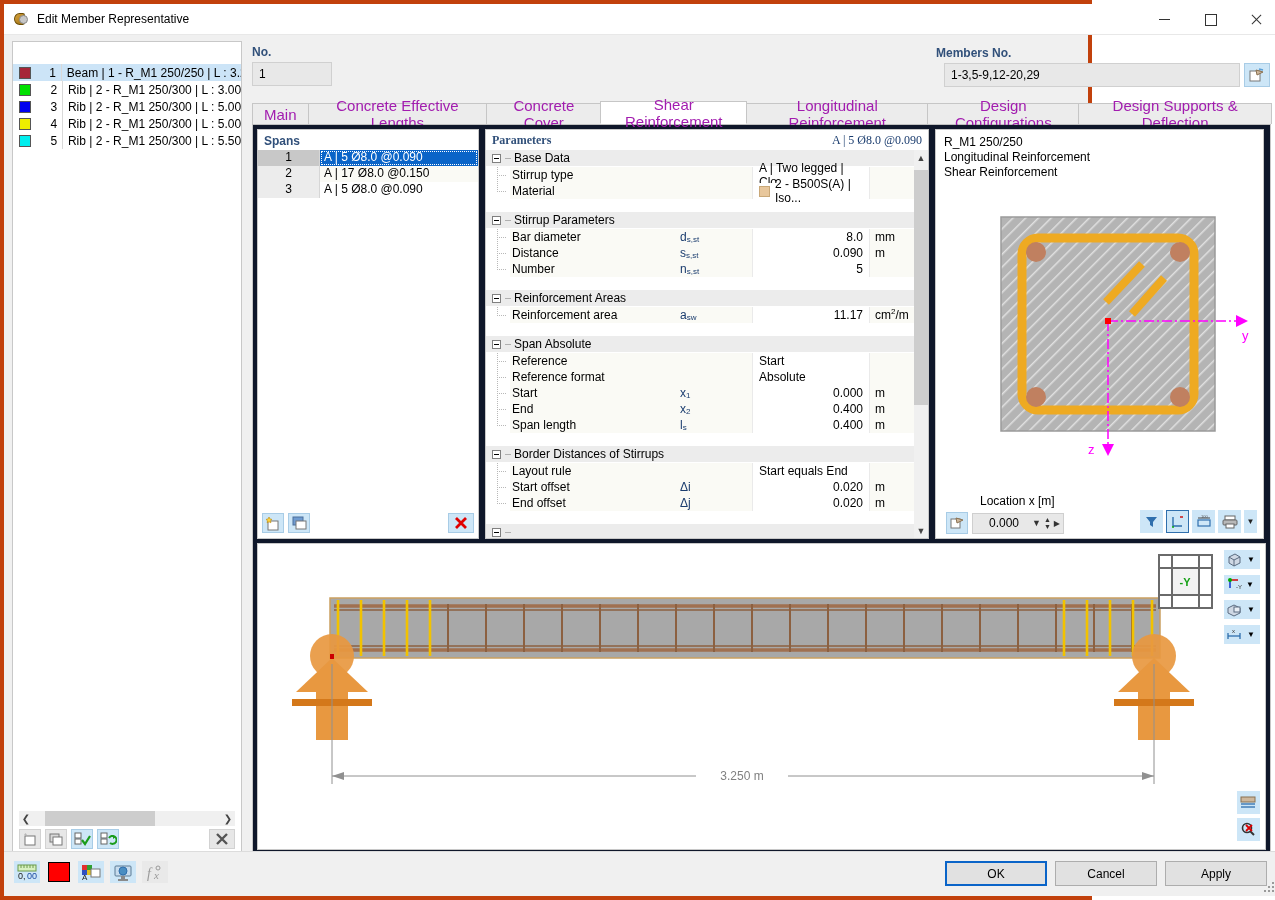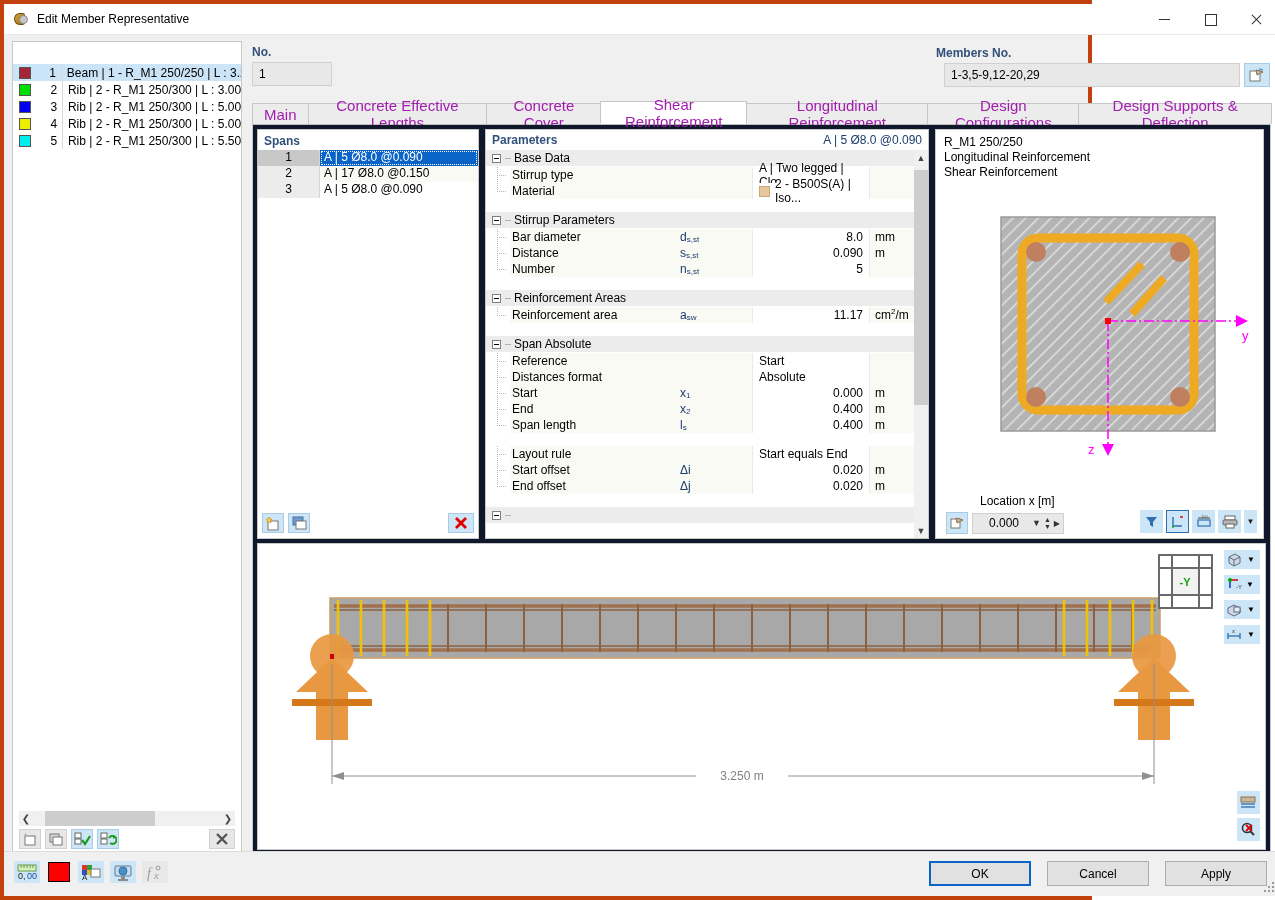--- a/index.html
+++ b/index.html
@@ -148,21 +148,21 @@
     position: absolute; left: 4px; right: 4px; bottom: 4px; height: 22px;
     display: flex; align-items: center; gap: 4px;
   }
 
   .params-panel {
     position: absolute; left: 232px; top: 4px; width: 444px; height: 410px;
     background: #fff; border: 1px solid #c8c8c8;
   }
   .params-head {
     display: flex; justify-content: space-between; align-items: center;
-    padding: 3px 6px 2px 6px; font-size: 12px; font-weight: bold; color: #31507a;
+    padding: 3px 6px 2px 6px; font-size: 12px; font-weight: bold; color: #31507a; font-family: Liberation Serif, serif;
   }
   .params-head .right { font-weight: normal; color: #1a3c6e; }
   .params-body {
     position: absolute; left: 0; top: 20px; right: 14px; bottom: 0;
     overflow: hidden; font-size: 12px;
   }
   .p-group {
     display: flex; align-items: center; height: 17px;
     background: #ececec; border-bottom: 1px solid #fff;
   }
@@ -243,21 +243,21 @@
 
   
   .footer {
     position: absolute; left: 0; bottom: 0; width: 1275px; height: 45px;
     background: #f0f0f0; border-top: 1px solid #dcdcdc;
   }
   .foot-tools { position: absolute; left: 10px; top: 9px; display: flex; gap: 6px; align-items: center; }
   .fbtn { width: 26px; height: 22px; background: #cde6f7; display: flex; align-items: center; justify-content: center; }
   .fbtn.off { background: #e9e9e9; }
   .fbtn.none { background: transparent; }
-  .dlg-btns { position: absolute; right: 12px; top: 9px; display: flex; gap: 16px; }
+  .dlg-btns { position: absolute; right: 12px; top: 9px; display: flex; gap: 8px; }
   .dbtn {
     width: 102px; height: 25px; background: #e1e1e1; border: 1px solid #adadad;
     display: flex; align-items: center; justify-content: center; font-size: 12px;
   }
   .dbtn.default { border: 2px solid #0a64c8; background: #e1e1e1; }
   .grip { position: absolute; right: 3px; bottom: 2px; width: 12px; height: 12px; }
   .grip i { position: absolute; width: 2px; height: 2px; background: #9a9a9a; }
 </style>
 </head>
 <body>
@@ -512,21 +512,21 @@
         </div>
         <div class="p-row">
           <span class="tree"></span>
           <span class="lab">Reference</span>
           <span class="sym"></span>
           <span class="val left">Start</span>
           <span class="unit"></span>
         </div>
         <div class="p-row">
           <span class="tree"></span>
-          <span class="lab">Distances format</span>
+          <span class="lab">Reference format</span>
           <span class="sym"></span>
           <span class="val left">Absolute</span>
           <span class="unit"></span>
         </div>
         <div class="p-row">
           <span class="tree"></span>
           <span class="lab">Start</span>
           <span class="sym">x<sub>1</sub></span>
           <span class="val">0.000</span>
           <span class="unit">m</span>
@@ -540,20 +540,25 @@
         </div>
         <div class="p-row last">
           <span class="tree"></span>
           <span class="lab">Span length</span>
           <span class="sym">l<sub>s</sub></span>
           <span class="val">0.400</span>
           <span class="unit">m</span>
         </div>
         <div class="p-gap"><span class="tree-line"></span></div>
 
+        <div class="p-group">
+          <span class="exp"></span>
+            <span class="dash"></span>
+          <span class="gname">Border Distances of Stirrups</span>
+        </div>
         <div class="p-row">
           <span class="tree"></span>
           <span class="lab">Layout rule</span>
           <span class="sym"></span>
           <span class="val left">Start equals End</span>
           <span class="unit"></span>
         </div>
         <div class="p-row">
           <span class="tree"></span>
           <span class="lab">Start offset</span>

